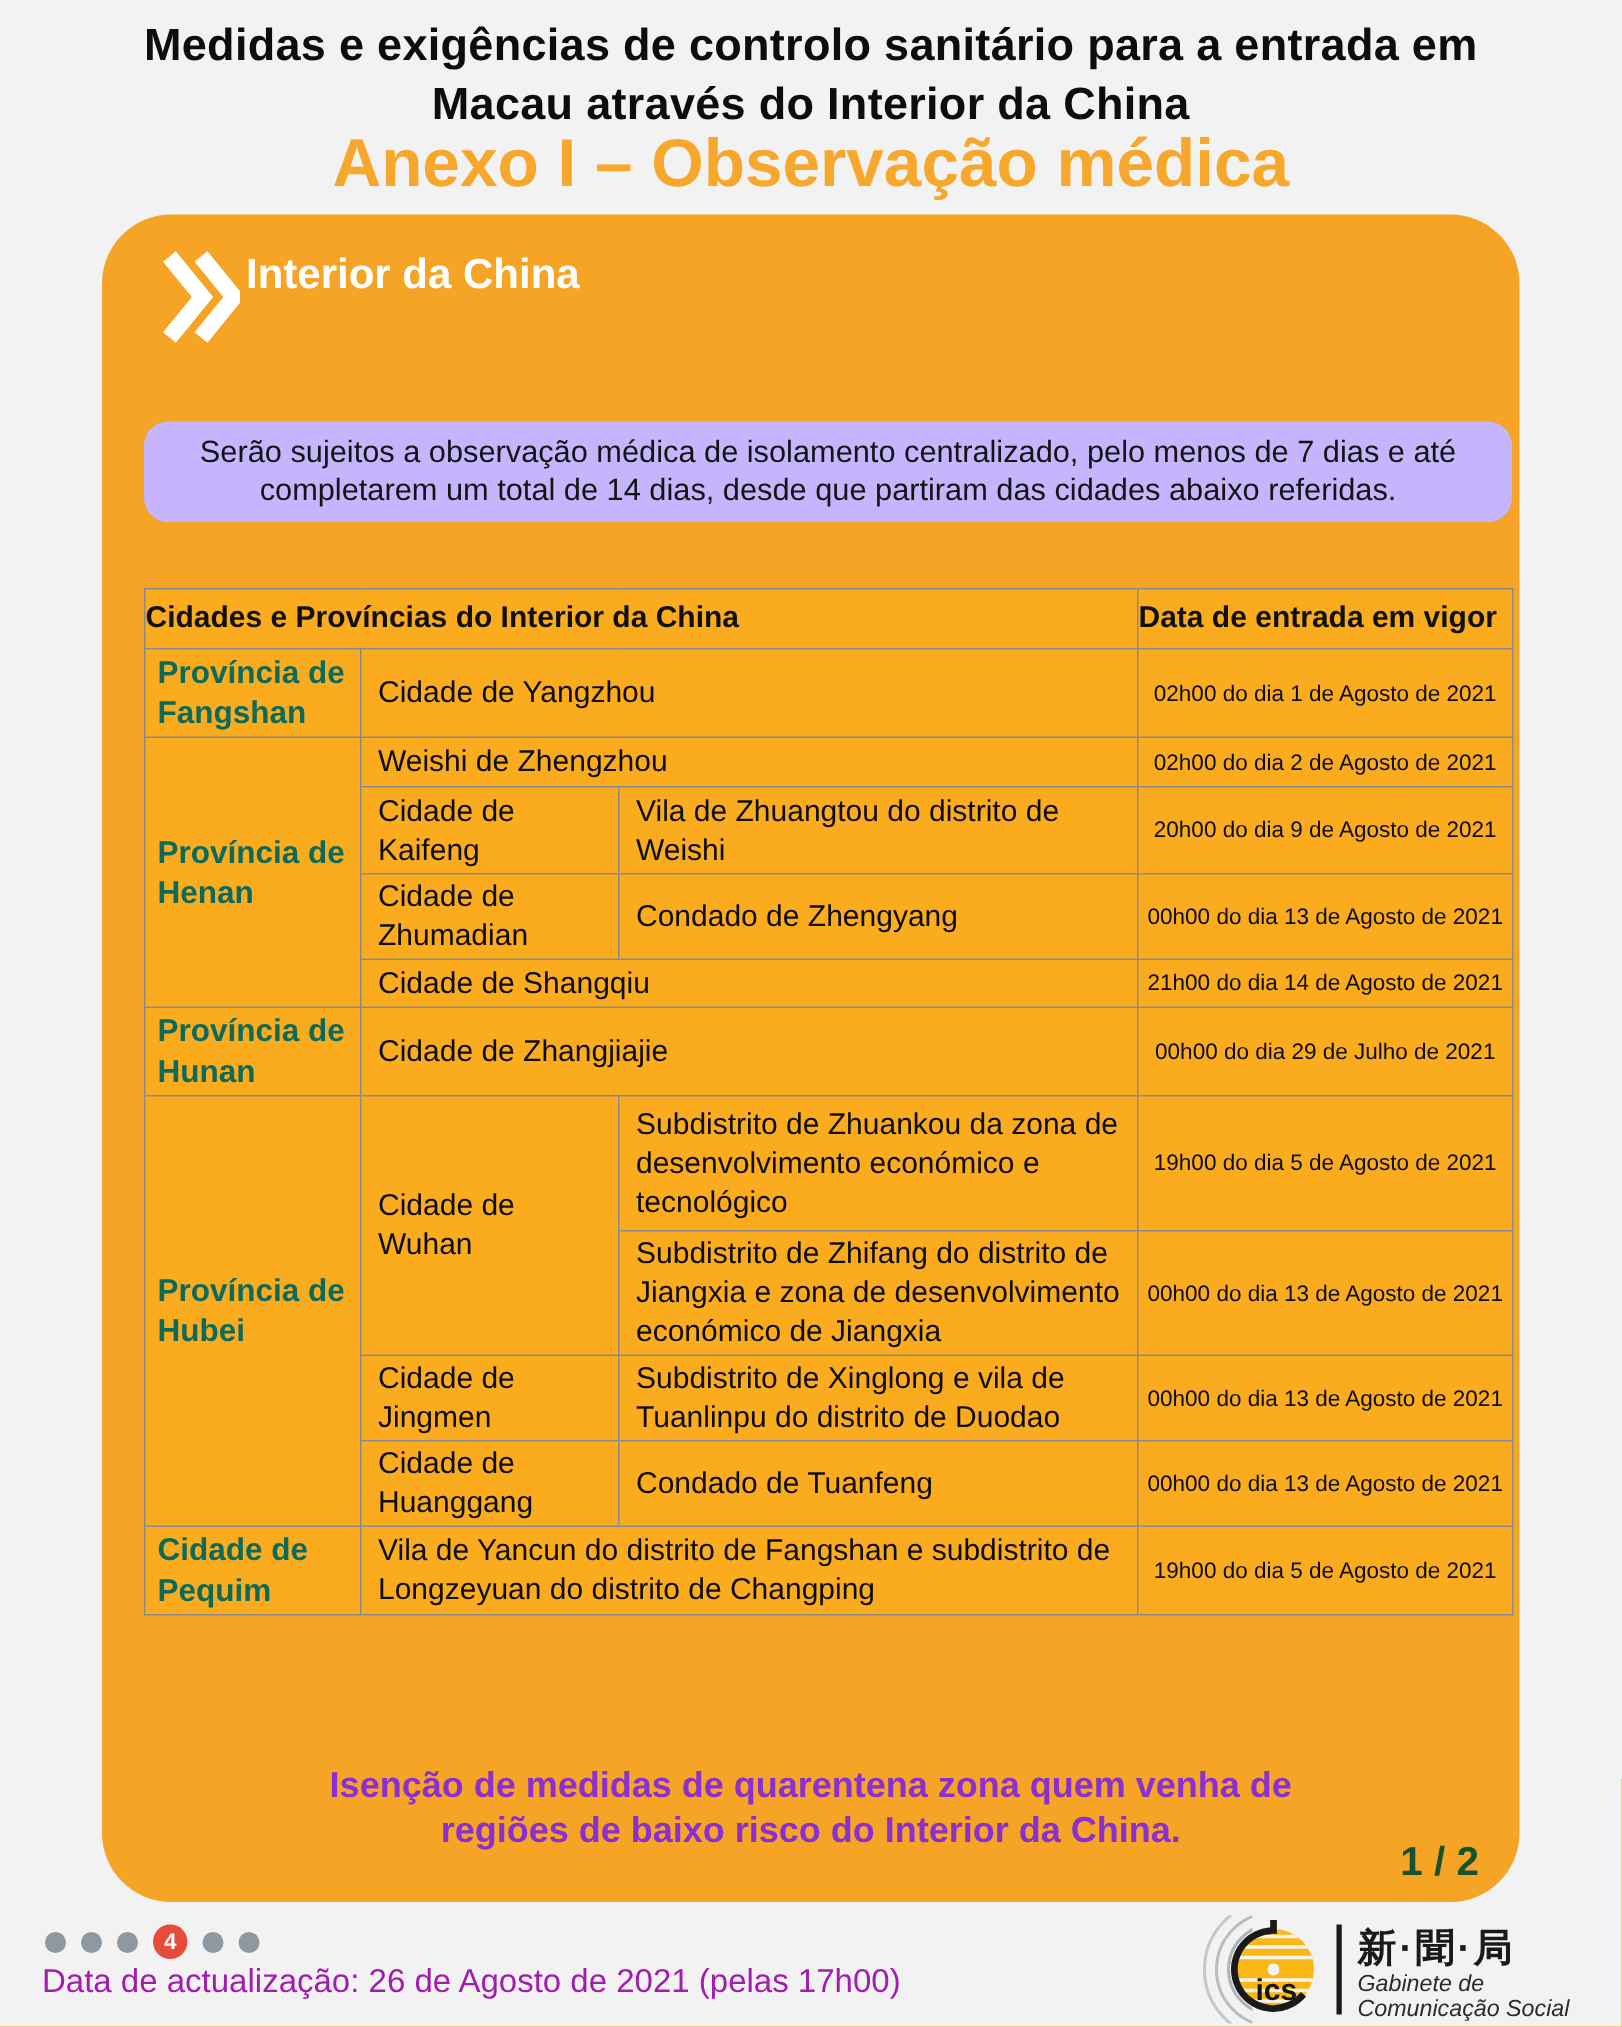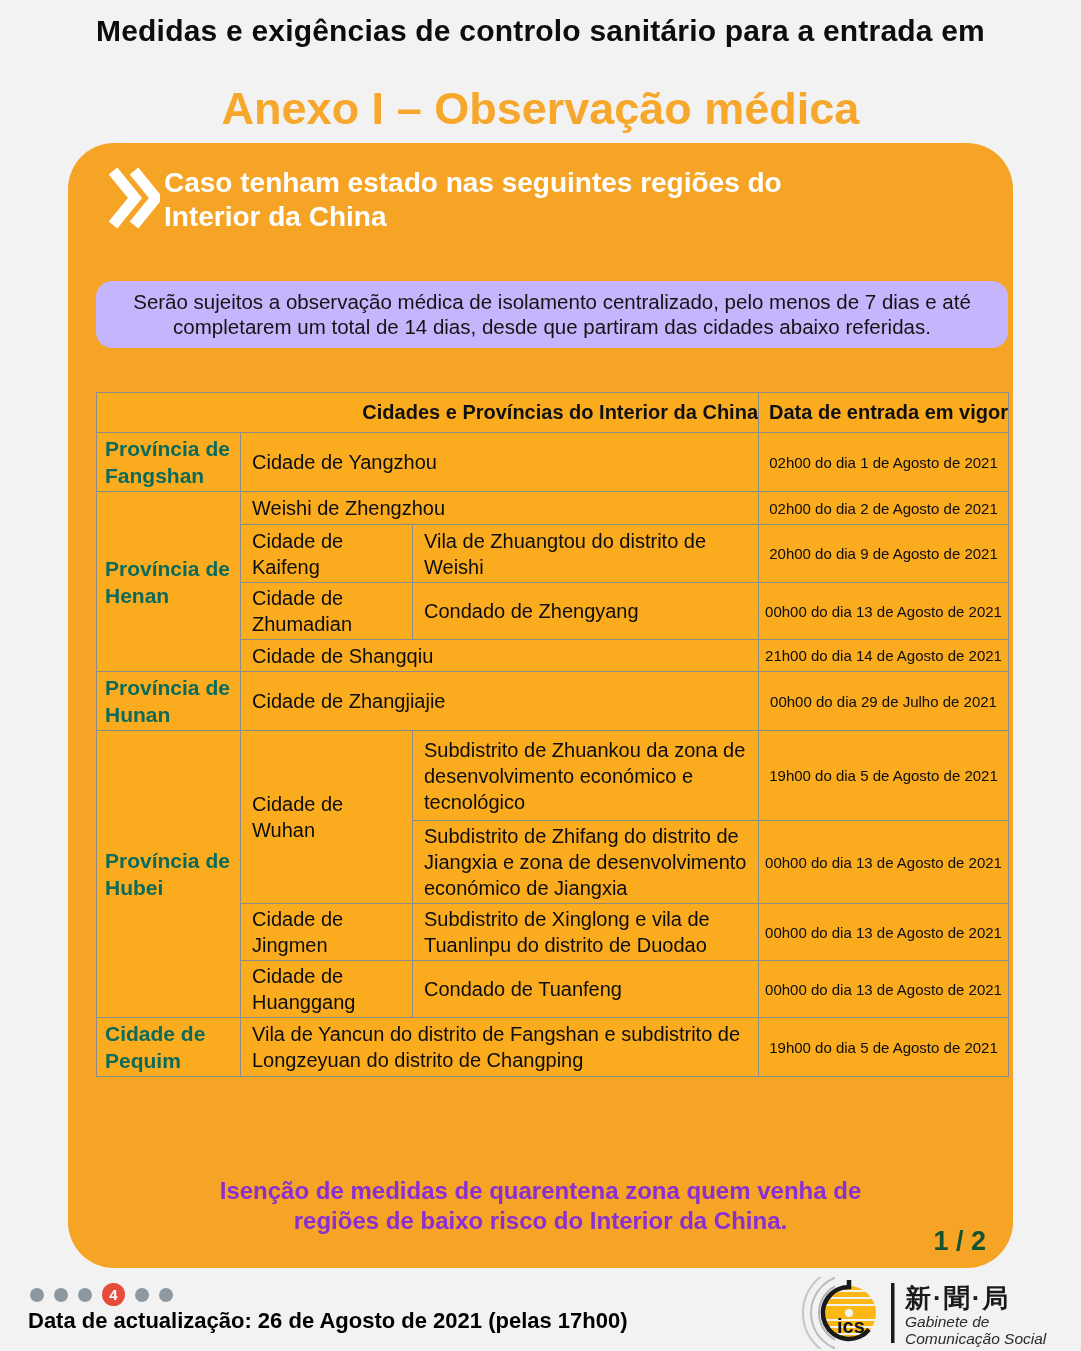--- a/index.html
+++ b/index.html
@@ -42,21 +42,21 @@
 
   
   .tbl-wrap{ position:absolute; left:28px; top:249px; width:912px; }
   table{
     width:912px; border-collapse:collapse; table-layout:fixed;
     background:#FAAB1E;
   }
   th,td{ border:1.5px solid #8B8B8B; vertical-align:middle; overflow:hidden; }
   th{
     font-size:20px; font-weight:bold; color:#101010;
-    height:40px; text-align:right; white-space:nowrap;
+    height:40px; text-align:left; white-space:nowrap;
   }
   td.prov{
     color:#0C6A5B; font-weight:bold; font-size:21px; line-height:27px;
     padding:2px 4px 2px 8px; text-align:left;
   }
   td.city, td.area{
     color:#0D0D0D; font-size:20px; line-height:26px;
     padding:2px 4px 2px 11px; text-align:left;
   }
   td.date{
@@ -81,43 +81,43 @@
     display:flex; align-items:center; gap:10px;
   }
   .dot{ width:14px; height:14px; border-radius:50%; background:#8D98A0; }
   .dot-active{
     width:23px; height:23px; border-radius:50%; background:#E54C3C;
     color:#fff; font-weight:bold; font-size:15px;
     display:flex; align-items:center; justify-content:center;
   }
   .update-date{
     position:absolute; left:28px; top:1308px;
-    color:#000000; font-weight:bold; font-size:22px;
+    color:#a21caf; font-weight:normal; font-size:22px;
   }
   .logo{ position:absolute; right:14px; top:1277px; width:280px; height:72px; }
 </style>
 </head>
 <body>
 
 <div class="main-title">
   <div>Medidas e exigências de controlo sanitário para a entrada em</div>
+  <div>Macau através do Interior da China</div>
 </div>
 <div class="annex-title">Anexo I – Observação médica</div>
 
 <div class="card">
 
   <span class="chevron">
     <svg width="52" height="62" viewBox="0 0 52 62">
       <polyline points="5,4 27,31 5,58" fill="none" stroke="#FFFFFF" stroke-width="11"></polyline>
       <polyline points="26,4 48,31 26,58" fill="none" stroke="#FFFFFF" stroke-width="11"></polyline>
     </svg>
   </span>
 
   <div class="card-heading">
-    <div>Caso tenham estado nas seguintes regiões do</div>
     <div>Interior da China</div>
   </div>
 
   <div class="info-box">Serão sujeitos a observação médica de isolamento centralizado, pelo menos de 7 dias e até completarem um total de 14 dias, desde que partiram das cidades abaixo referidas.</div>
 
   <div class="tbl-wrap">
     <table>
       <colgroup>
           <col style="width:144px">
           <col style="width:172px">

